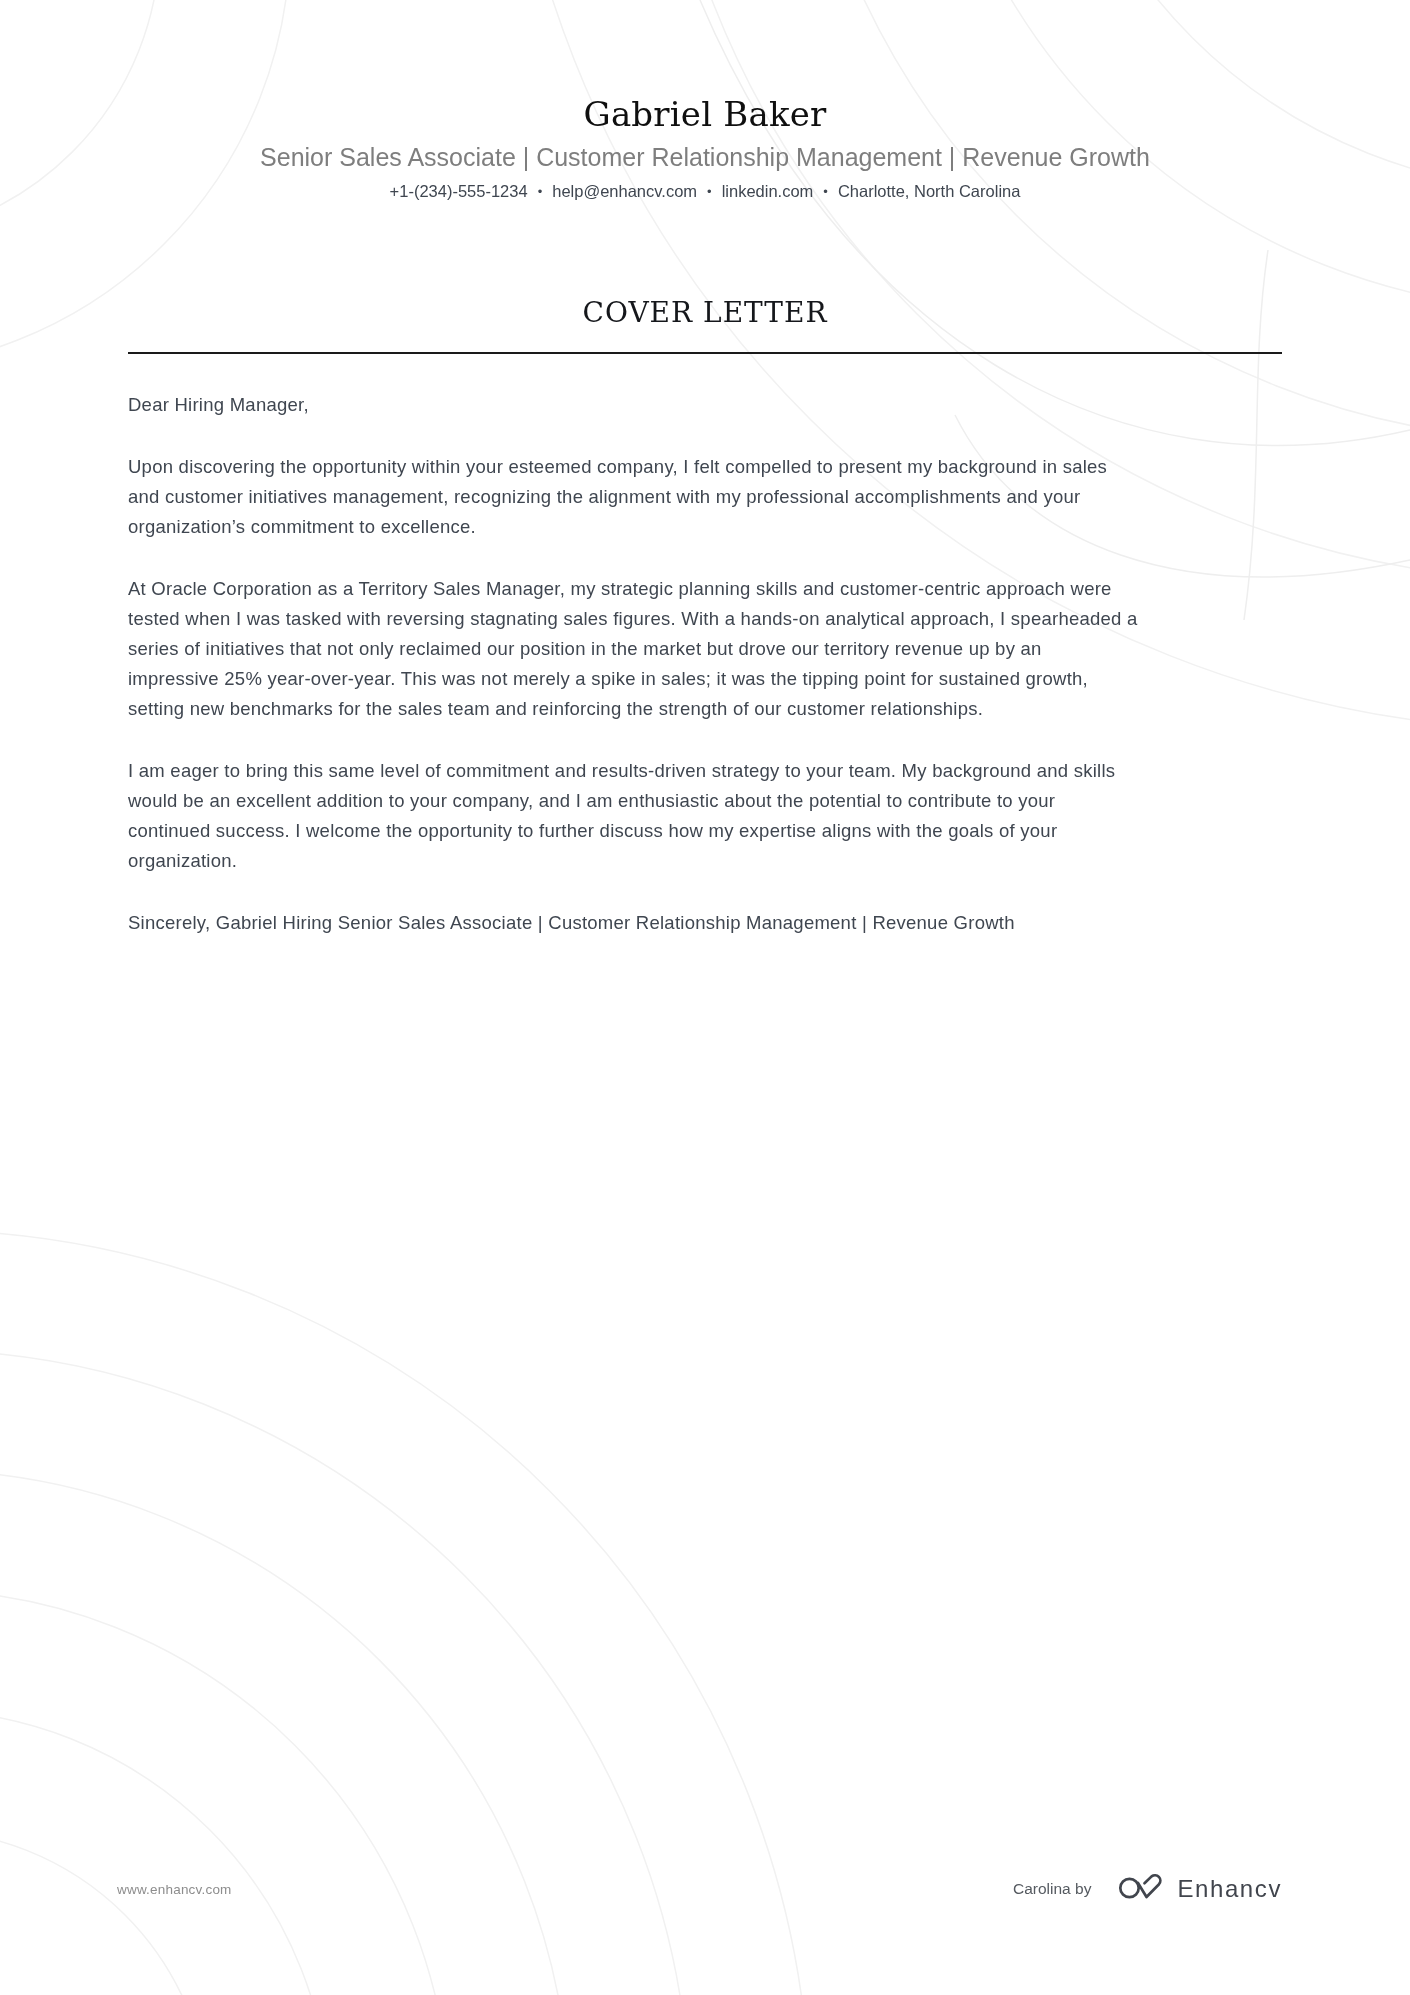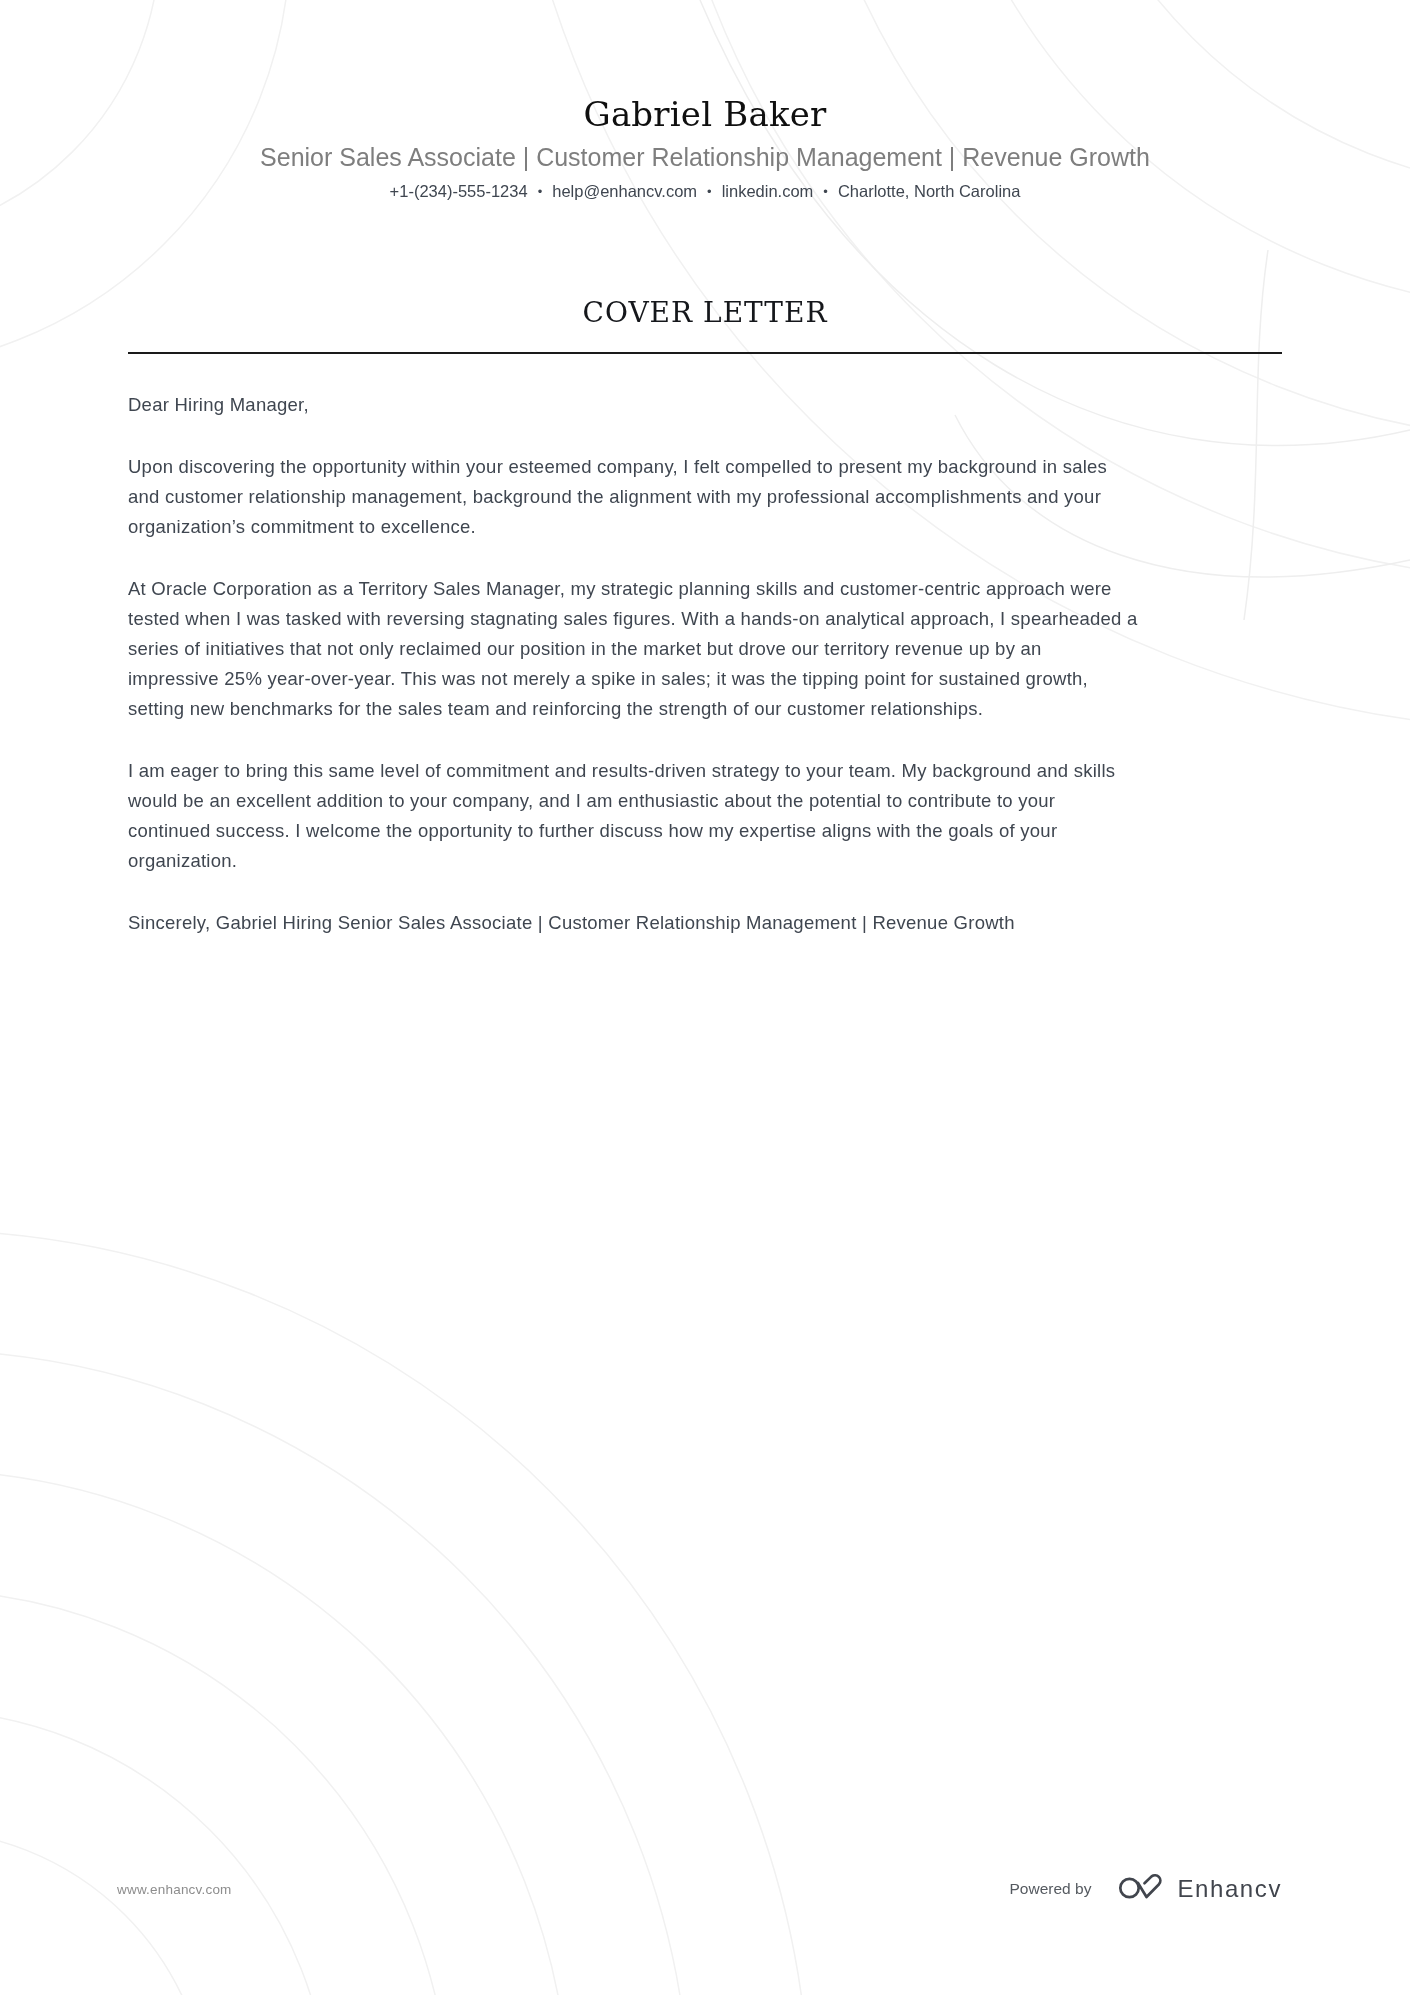--- a/index.html
+++ b/index.html
@@ -158,21 +158,21 @@
   </div>
 
   <div class="section-heading">COVER LETTER</div>
   <div class="heading-rule"></div>
 
   <div class="letter-body">
     <div class="salutation">Dear Hiring Manager,</div>
 
     <div class="paragraph">
       <div class="line">Upon discovering the opportunity within your esteemed company, I felt compelled to present my background in sales</div>
-      <div class="line">and customer relationship management, background the alignment with my professional accomplishments and your</div>
+      <div class="line">and customer initiatives management, recognizing the alignment with my professional accomplishments and your</div>
       <div class="line">organization’s commitment to excellence.</div>
     </div>
 
     <div class="paragraph">
       <div class="line">At Oracle Corporation as a Territory Sales Manager, my strategic planning skills and customer-centric approach were</div>
       <div class="line">tested when I was tasked with reversing stagnating sales figures. With a hands-on analytical approach, I spearheaded a</div>
       <div class="line">series of initiatives that not only reclaimed our position in the market but drove our territory revenue up by an</div>
       <div class="line">impressive 25% year-over-year. This was not merely a spike in sales; it was the tipping point for sustained growth,</div>
       <div class="line">setting new benchmarks for the sales team and reinforcing the strength of our customer relationships.</div>
     </div>
@@ -183,21 +183,21 @@
       <div class="line">continued success. I welcome the opportunity to further discuss how my expertise aligns with the goals of your</div>
       <div class="line">organization.</div>
     </div>
 
     <div class="closing">Sincerely, Gabriel Hiring Senior Sales Associate | Customer Relationship Management | Revenue Growth</div>
   </div>
 
   <div class="footer-website">www.enhancv.com</div>
 
   <div class="powered-by">
-    <span class="powered-by-label">Powered by</span>
+    <span class="powered-by-label">Carolina by</span>
     <span class="enhancv-logo">
       <svg width="48" height="29" viewBox="0 0 48 29">
         <circle cx="12.5" cy="16" r="9.2" fill="none" stroke="#41454d" stroke-width="2.7"></circle>
         <path d="M21 11 L29.5 25 L42 12.2 A5.4 5.4 0 0 0 34.6 4.4 L27.5 11.2" fill="none" stroke="#41454d" stroke-width="2.7" stroke-linecap="round" stroke-linejoin="round"></path>
       </svg>
     </span>
     <span class="enhancv-wordmark">Enhancv</span>
   </div>
 
 </div>

